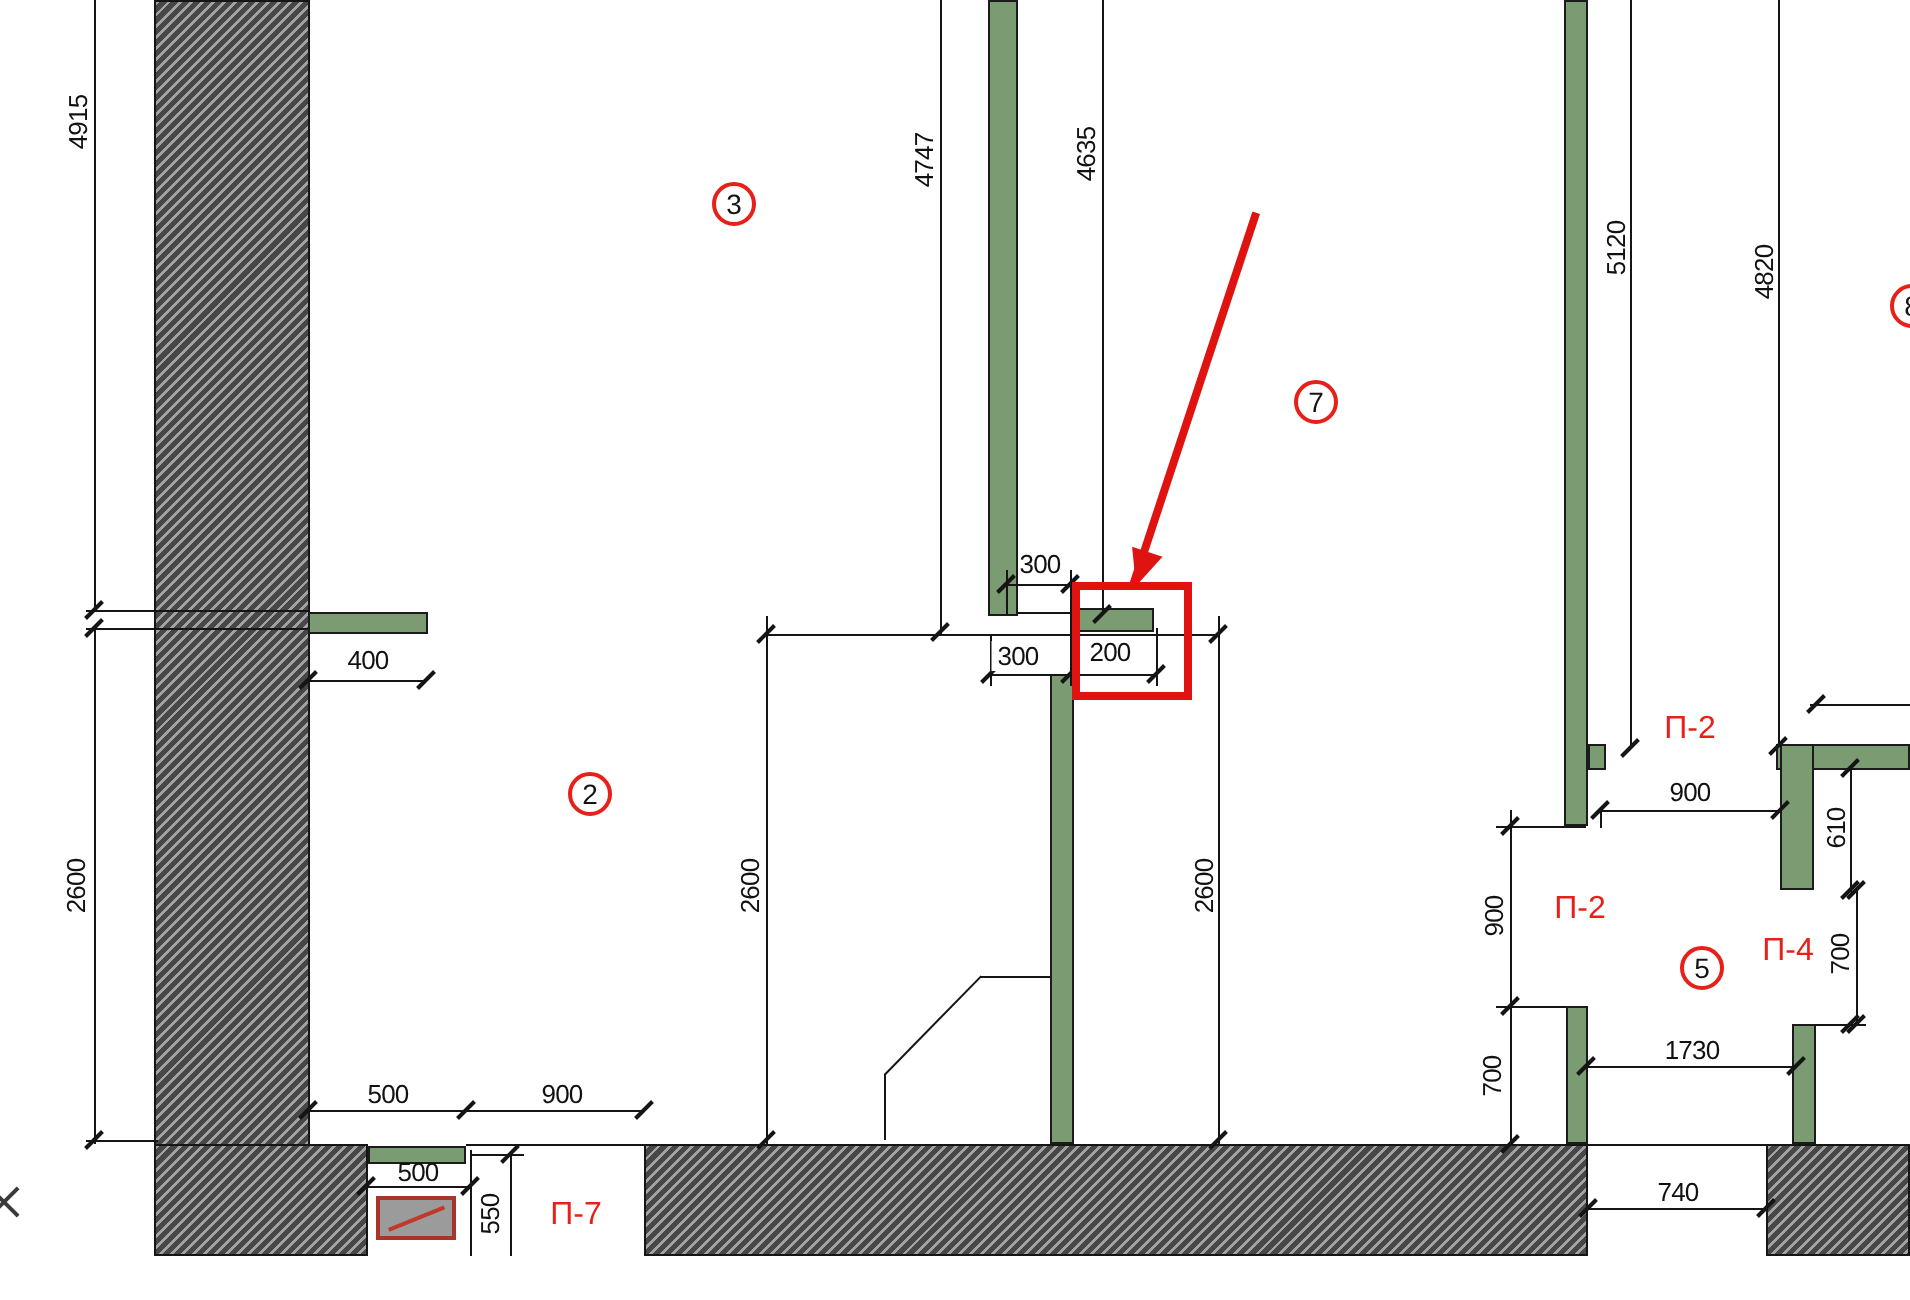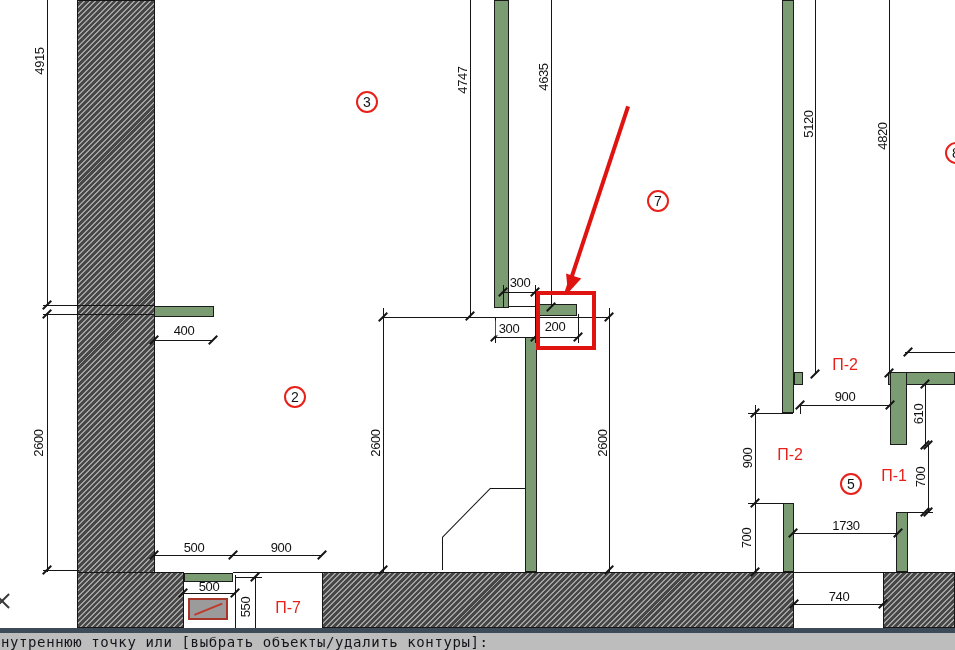--- a/index.html
+++ b/index.html
@@ -190,32 +190,29 @@
     </div>
   <div class="circle" style="left:840px;top:473px">
       <span>5</span>
     </div>
   <div class="circle" style="left:945px;top:142px">
       <span>8</span>
     </div>
 
   <span class="redlab" style="left:845px;top:365px">П-2</span>
   <span class="redlab" style="left:790px;top:455px">П-2</span>
-  <span class="redlab" style="left:894px;top:476px">П-1</span>
+  <span class="redlab" style="left:894px;top:476px">П-4</span>
   <span class="redlab" style="left:288px;top:608px">П-7</span>
 
   <div id="arrow-line"></div>
   <div id="arrow-head">
       <i></i>
     </div>
   <div id="hl-rect"></div>
 
   <div id="window-symbol"></div>
   <div id="window-diag"></div>
 
   <i class="xcur" style="left:-8px;top:600px;transform:rotate(45deg)"></i>
   <i class="xcur" style="left:-8px;top:600px;transform:rotate(-45deg)"></i>
 
-  <div id="cmdbar">
-    <span id="cmdtext">нутреннюю точку или [выбрать объекты/удалить контуры]:</span>
-  </div>
 
 </div>
 
 </body></html>

